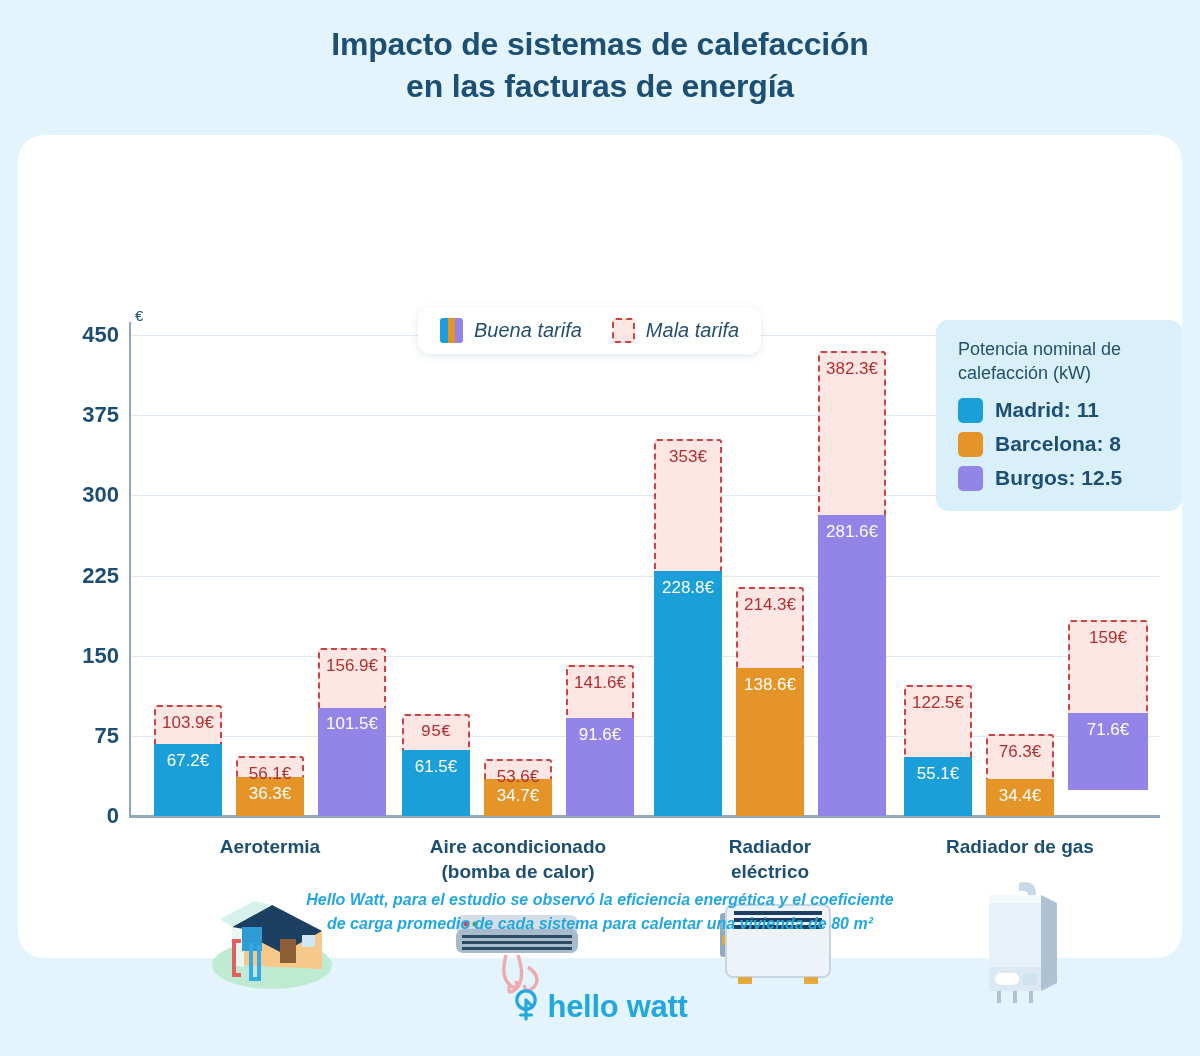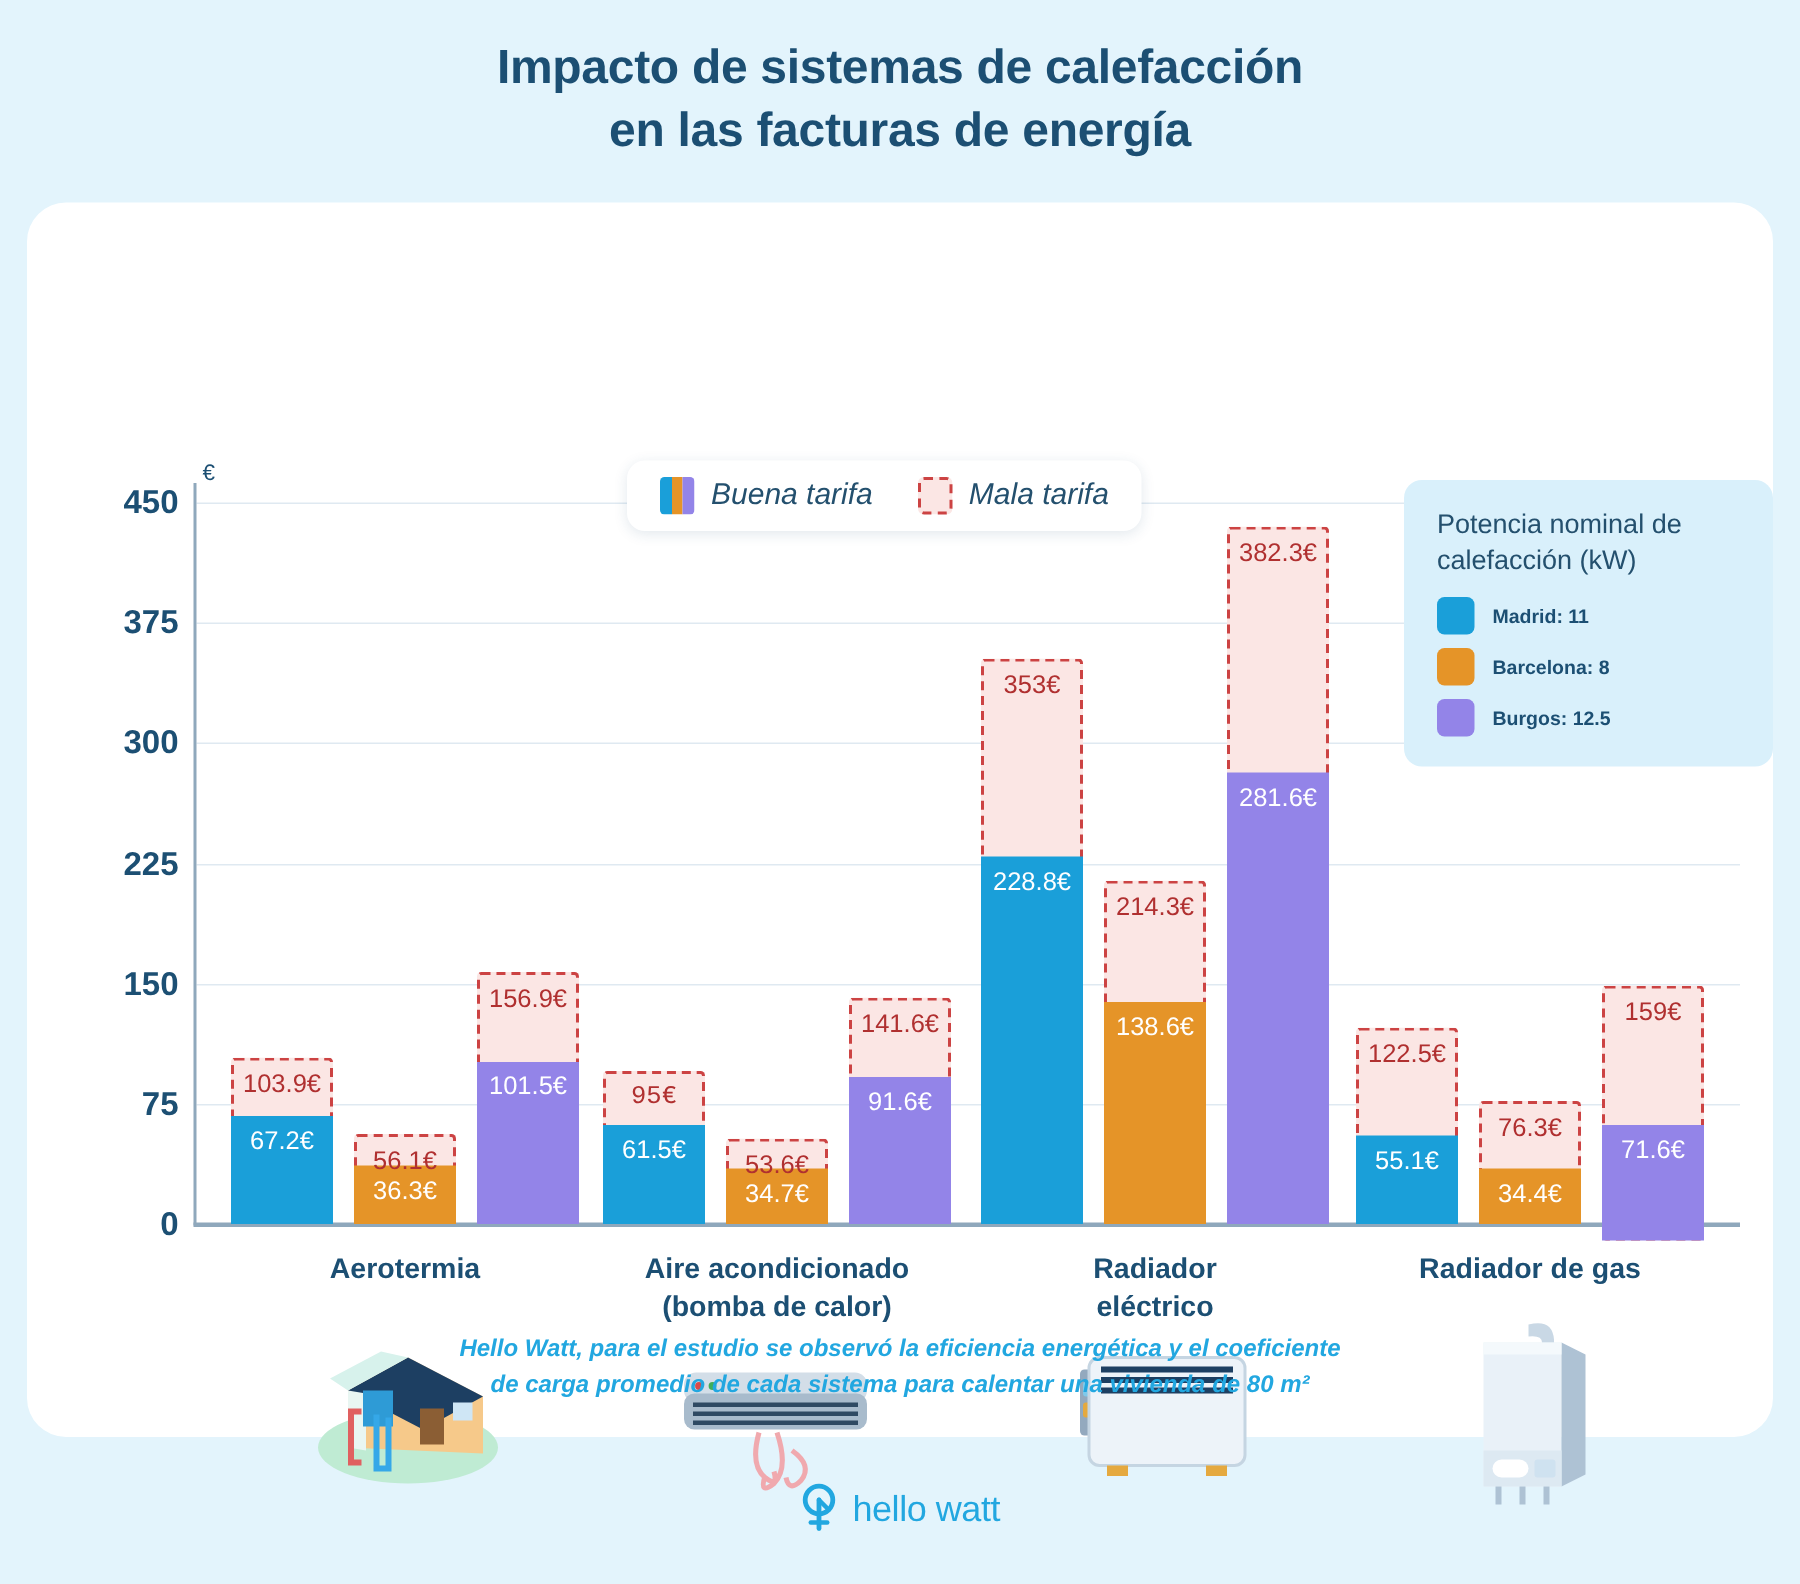--- a/index.html
+++ b/index.html
@@ -104,40 +104,40 @@
     width: 246px; padding: 18px 20px 20px 22px;
     background: #D9F0FB; border-radius: 12px;
     z-index: 6;
   }
   .legend-right h4 {
     font-size: 18px; font-weight: normal; color: #24506E;
     line-height: 1.33; margin-bottom: 12px;
   }
   .lr-row { display: flex; align-items: center; gap: 12px; margin-top: 9px; }
   .lr-sw { width: 25px; height: 25px; border-radius: 5px; flex: none; }
-  .lr-text { font-size: 13px; font-weight: bold; color: #1C4F73; }
+  .lr-text { font-size: 21px; font-weight: bold; color: #1C4F73; }
 
   
   .illus { position: absolute; }
 
   
   .footnote {
     position: absolute; left: 0; bottom: 22px; width: 1164px;
     text-align: center;
     font-size: 16px; font-style: italic; font-weight: bold;
     color: #22A7E0; line-height: 1.50;
   }
 
   
   .footer {
     position: absolute; left: 0; top: 988px; width: 1200px;
     display: flex; align-items: center; justify-content: center; gap: 9px;
   }
   .logo-text {
-    font-size: 24px; font-weight: normal; color: #22A7E0; letter-spacing: -0.3px;
+    font-size: 31px; font-weight: bold; color: #22A7E0; letter-spacing: -0.3px;
   }
 </style>
 </head>
 <body>
 
 <div class="page">
 
   <div class="title">
     <div>Impacto de sistemas de calefacción</div>
     <div>en las facturas de energía</div>
@@ -226,21 +226,21 @@
           <div class="bar-good" style="height: 58.8958px; background: rgb(26, 159, 217);"></div>
           <div class="lbl-bad" style="top: 8px;">122.5€</div>
           <div class="lbl-good" style="top: 79.0431px;">55.1€</div>
         </div>
         <div class="bar-wrap" style="left: 968px; width: 68px; height: 81.5562px; position: absolute; top: 599.444px; border-radius: 31px;">
           <div class="bar-bad" style="height: 81.5562px;"></div>
           <div class="bar-good" style="height: 36.7698px; background: rgb(229, 148, 40);"></div>
           <div class="lbl-bad" style="top: 8px;">76.3€</div>
           <div class="lbl-good" style="top: 51.7864px;">34.4€</div>
         </div>
-        <div class="bar-wrap" style="left: 1050px; width: 68px; height: 169.953px; position: absolute; top: 522px;">
+        <div class="bar-wrap" style="left: 1050px; width: 80px; height: 169.953px; position: absolute; top: 485px;">
           <div class="bar-bad" style="height: 169.953px;"></div>
           <div class="bar-good" style="height: 76.5324px; background: rgb(147, 132, 232);"></div>
           <div class="lbl-bad" style="top: 8px;">159€</div>
           <div class="lbl-good" style="top: 100.421px;">71.6€</div>
         </div>
       </div>
     <div id="cats-host">
         <div class="cat-label" style="left: 122px; width: 260px; top: 700px;">
           <div>Aerotermia</div>
         </div>

